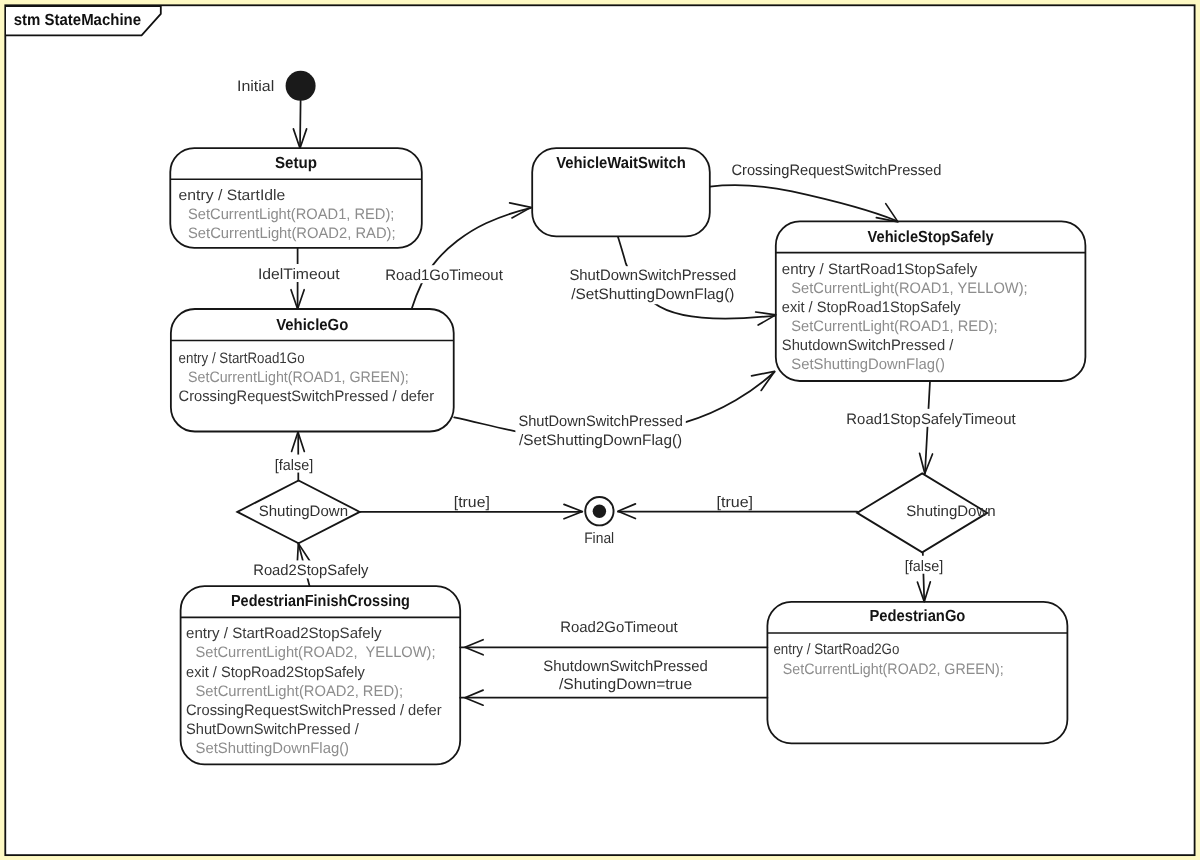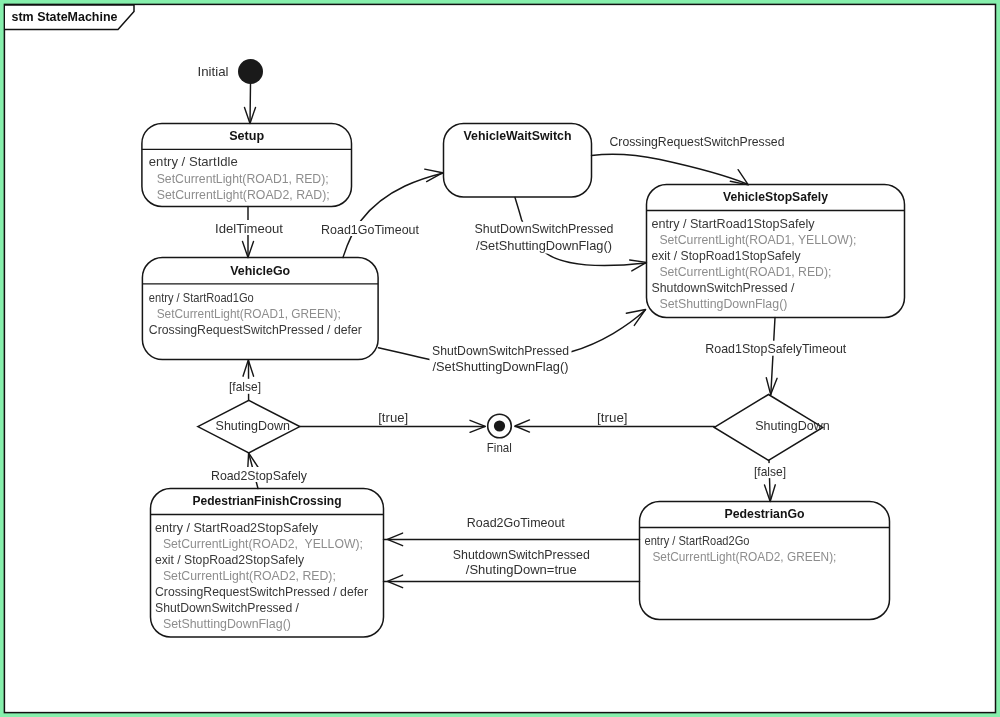--- a/index.html
+++ b/index.html
@@ -1,19 +1,19 @@
 <!DOCTYPE html>
 <html><head>
 <meta charset="utf-8">
 <title>stm StateMachine</title>
 <style>
   html,body{margin:0;padding:0;background:#ffffff;}
   body{width:1000px;height:717px;overflow:hidden;
        font-family:"Liberation Sans",sans-serif;}
-  #stage{position:relative;width:1000px;height:717px;background:#86efac;}
+  #stage{position:relative;width:1000px;height:717px;background:#fef9c3;}
   svg#diagram{position:absolute;left:0;top:0;width:1000px;height:717px;display:block;}
   .shape{fill:#ffffff;stroke:#161616;stroke-width:1.5;}
   .divider{stroke:#161616;stroke-width:1.3;}
   .edge{fill:none;stroke:#161616;stroke-width:1.45;stroke-linecap:round;}
   .head{fill:none;stroke:#161616;stroke-width:1.4;stroke-linecap:round;stroke-linejoin:round;}
   .solid{fill:#1a1a1a;stroke:none;}
   text{font-family:"Liberation Sans",sans-serif;white-space:pre;}
   .title{font-weight:bold;font-size:13.4px;fill:#141414;}
   .body-dark{font-size:12.6px;fill:#383838;}
   .body-grey{font-size:12.6px;fill:#8d8d8d;}

